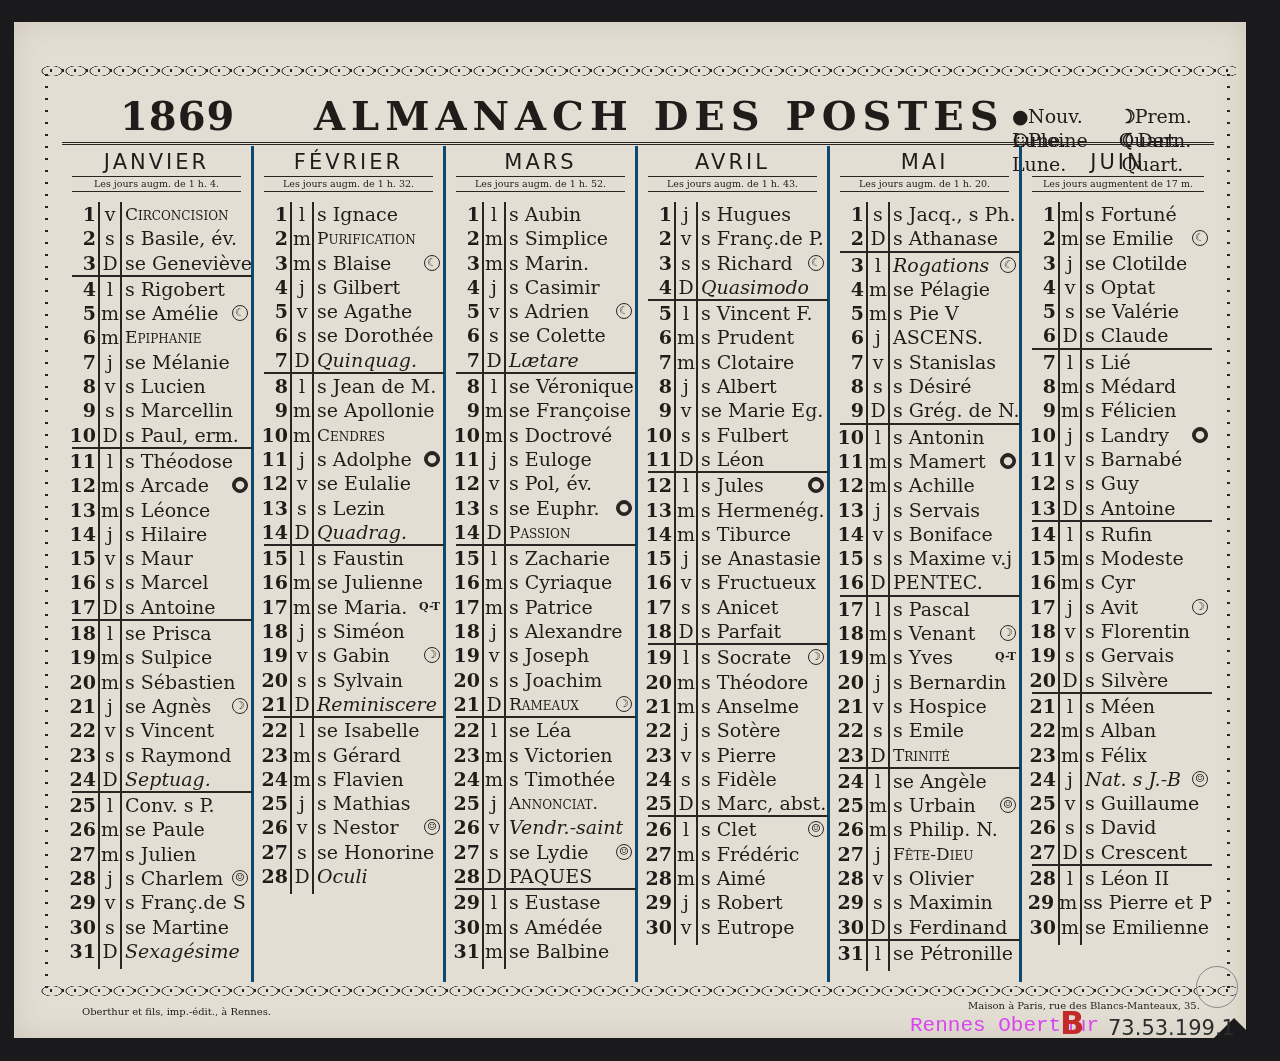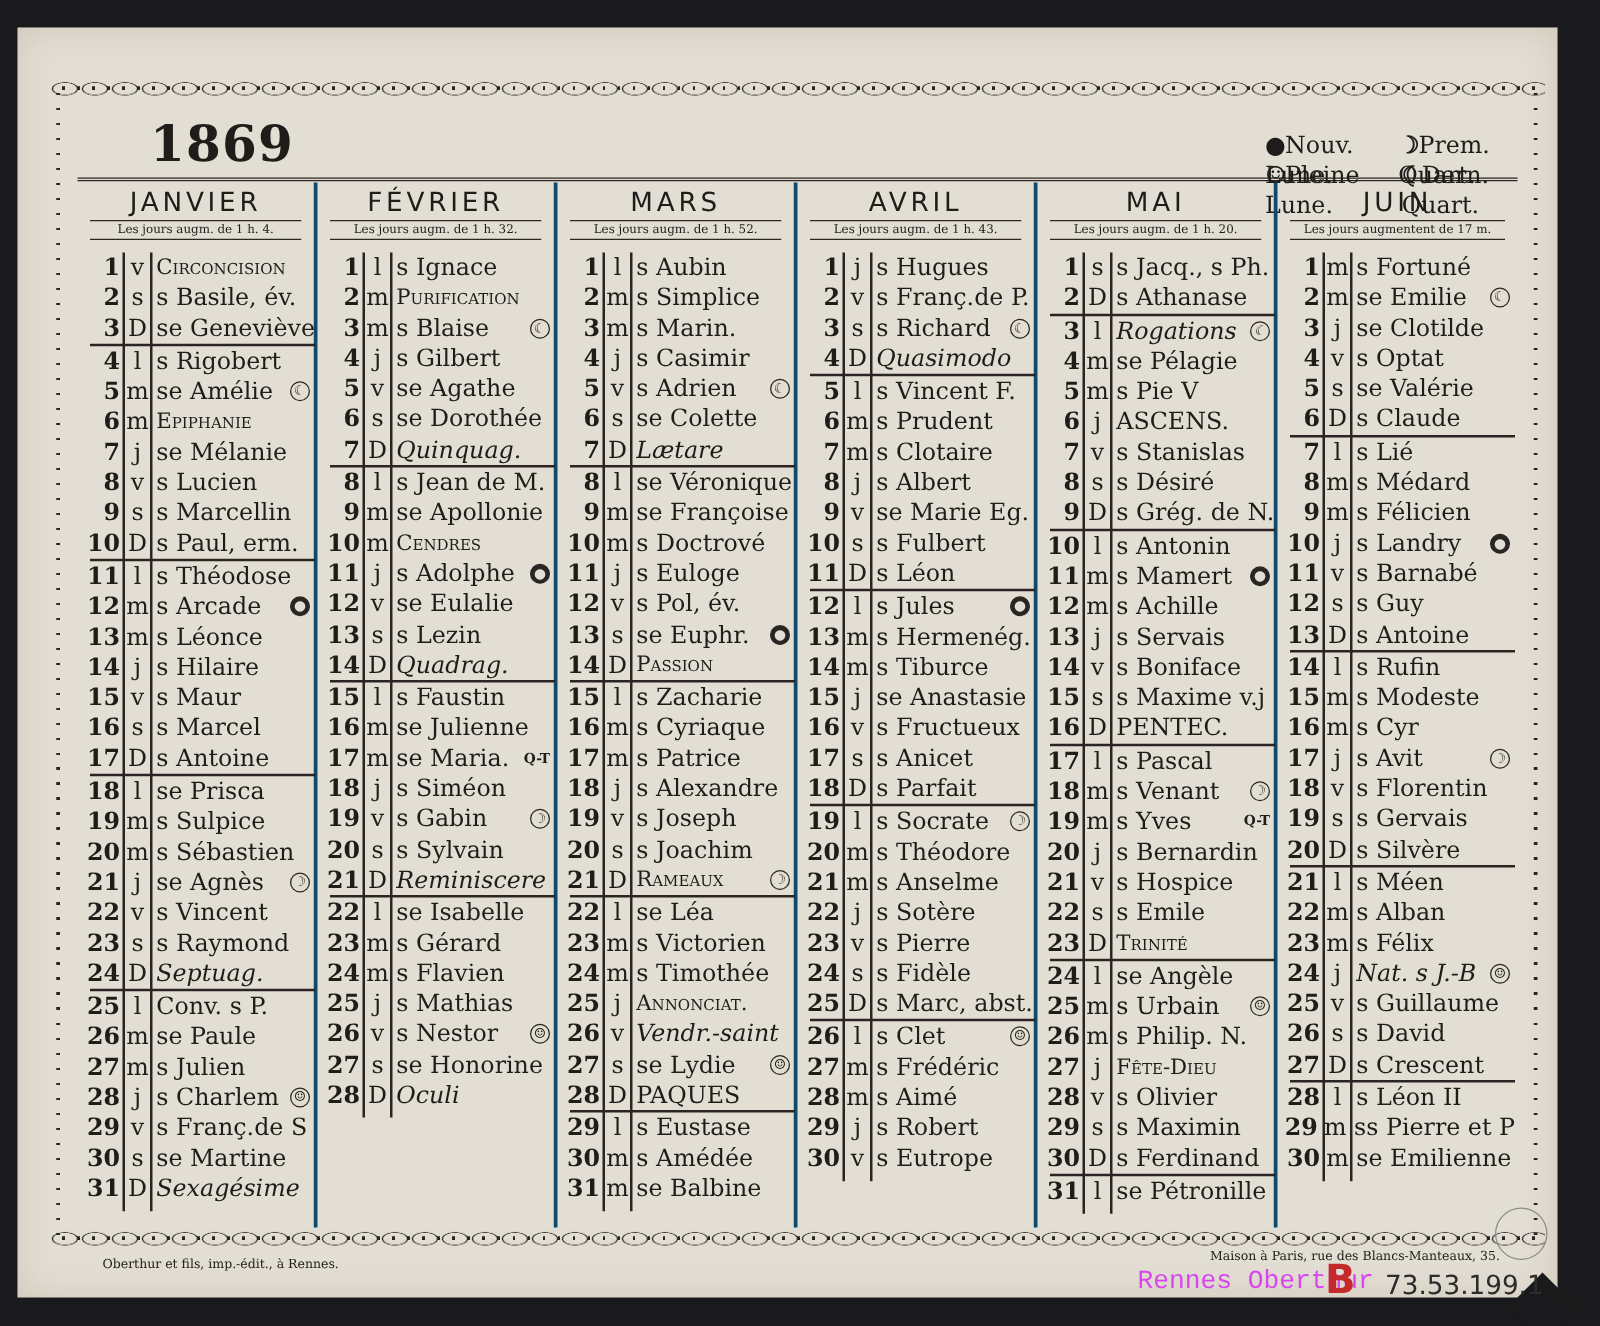--- a/index.html
+++ b/index.html
@@ -85,20 +85,21 @@
 <body>
 
 <div class="paper"></div>
 <div class="chain top"></div>
 <div class="chain bottom"></div>
 <div class="chain-v left"></div>
 <div class="chain-v right"></div>
 
 <div class="header">
   <div class="year">1869</div>
+  <div class="title">ALMANACH DES POSTES</div>
   <div class="legend">
     <div class="row">
       <span><span class="g">●</span> <span>Nouv. Lune.</span></span>
       <span><span class="g">☽</span> <span>Prem. Quart.</span></span>
     </div>
     <div class="row">
       <span><span class="g">☺</span> <span>Pleine Lune.</span></span>
       <span><span class="g">☾</span> <span>Dern. Quart.</span></span>
     </div>
   </div>

